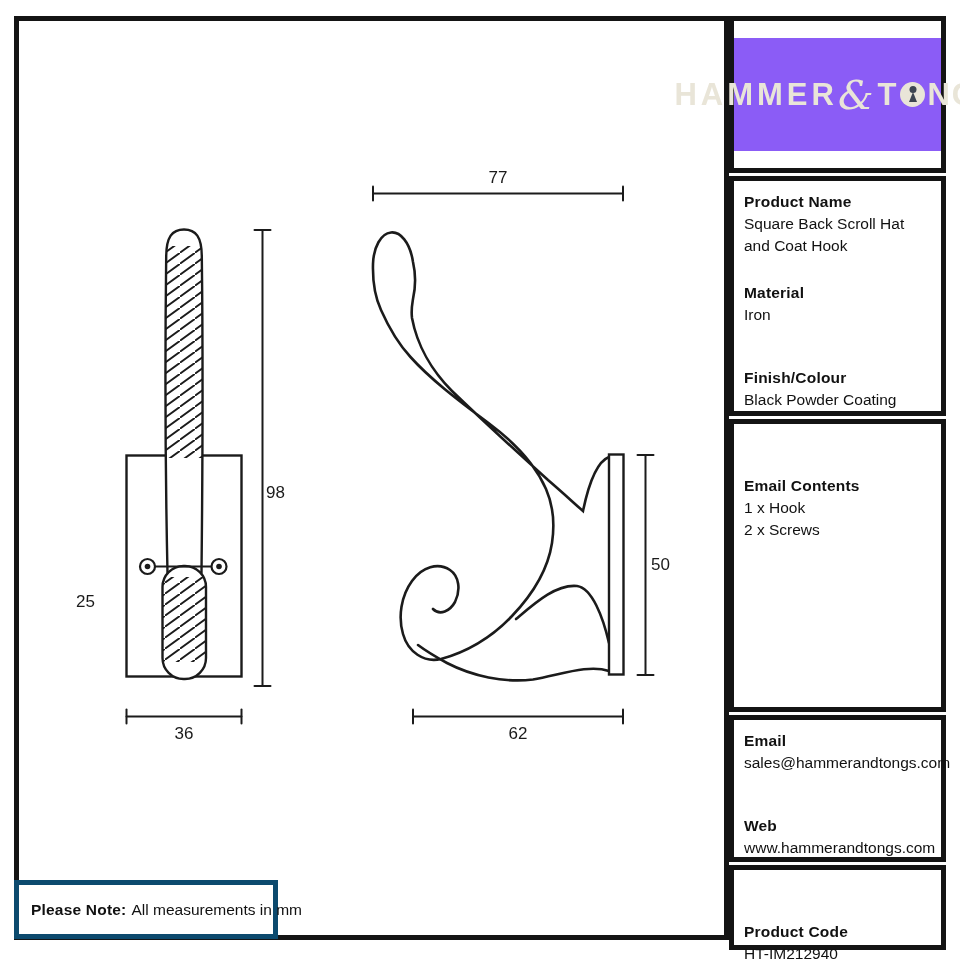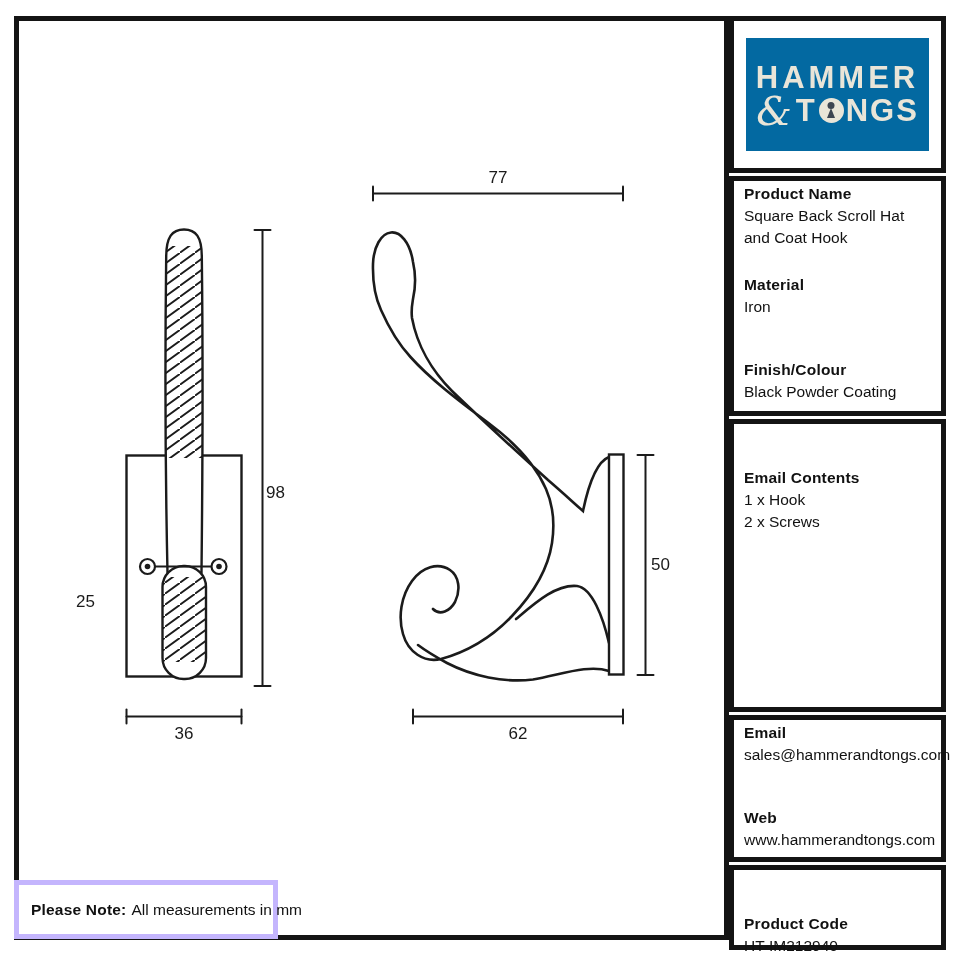--- a/index.html
+++ b/index.html
@@ -7,35 +7,35 @@
          font-family:"Liberation Sans",sans-serif;color:#111;}
   
   .main-box{position:absolute;left:14px;top:16px;width:715px;height:924px;
             border:5px solid #141414;box-sizing:border-box;background:#fff;}
   .drawing{position:absolute;left:0;top:0;}
   .dim-label{position:absolute;font-size:17px;line-height:21px;color:#1b1b1b;}
   .ctr{text-align:center;width:46px;}
   .rgt{text-align:left;width:46px;margin-top:37px;}
   
   .note-box{position:absolute;left:14px;top:880px;width:264px;height:59px;
-            border:5px solid #c4b5fd;box-sizing:border-box;background:#fff;
+            border:5px solid #0c4a6e;box-sizing:border-box;background:#fff;
             display:flex;align-items:center;padding-left:12px;font-size:15.5px;
             white-space:nowrap;z-index:5;}
   .note-box b{margin-right:5px;letter-spacing:.2px;}
   
   .pbox{position:absolute;left:729px;width:217px;border:5px solid #141414;
-        box-sizing:border-box;background:#fff;padding:2px 10px 8px 10px;
+        box-sizing:border-box;background:#fff;padding:10px 10px 8px 10px;
         font-size:15.5px;line-height:22px;}
   .grp{margin-bottom:25px;}
   .grp:last-child{margin-bottom:0;margin-top:41px;}
   .grp h4{margin:0;font-weight:bold;letter-spacing:.2px;}
   
   .logo-box{padding:0;display:flex;align-items:center;justify-content:center;}
-  .logo{width:183px;height:113px;background:#0369a1;color:#e9e5d8;
-        display:flex;flex-direction:column;align-items:center;justify-content:center;
+  .logo{width:207px;height:113px;background:#8b5cf6;color:#e9e5d8;
+        display:flex;flex-direction:row;align-items:center;justify-content:center;
         font-weight:bold;}
   .logo-l1{font-size:31px;line-height:32px;letter-spacing:4px;}
   .logo-l2{font-size:31px;line-height:34px;letter-spacing:2px;display:flex;align-items:center;}
   .amp{font-family:"DejaVu Serif",serif;font-style:italic;font-weight:normal;
        font-size:40px;line-height:34px;margin-right:2px;}
   .keyhole{position:relative;width:25px;height:25px;border-radius:50%;
            background:#e9e5d8;display:inline-block;margin:0 2px;}
   .keyhole::after{content:"";position:absolute;left:50%;top:4px;transform:translateX(-50%);
            width:7px;height:7px;border-radius:50%;background:#3d4551;}
   .keyhole::before{content:"";position:absolute;left:50%;top:10px;transform:translateX(-50%);

